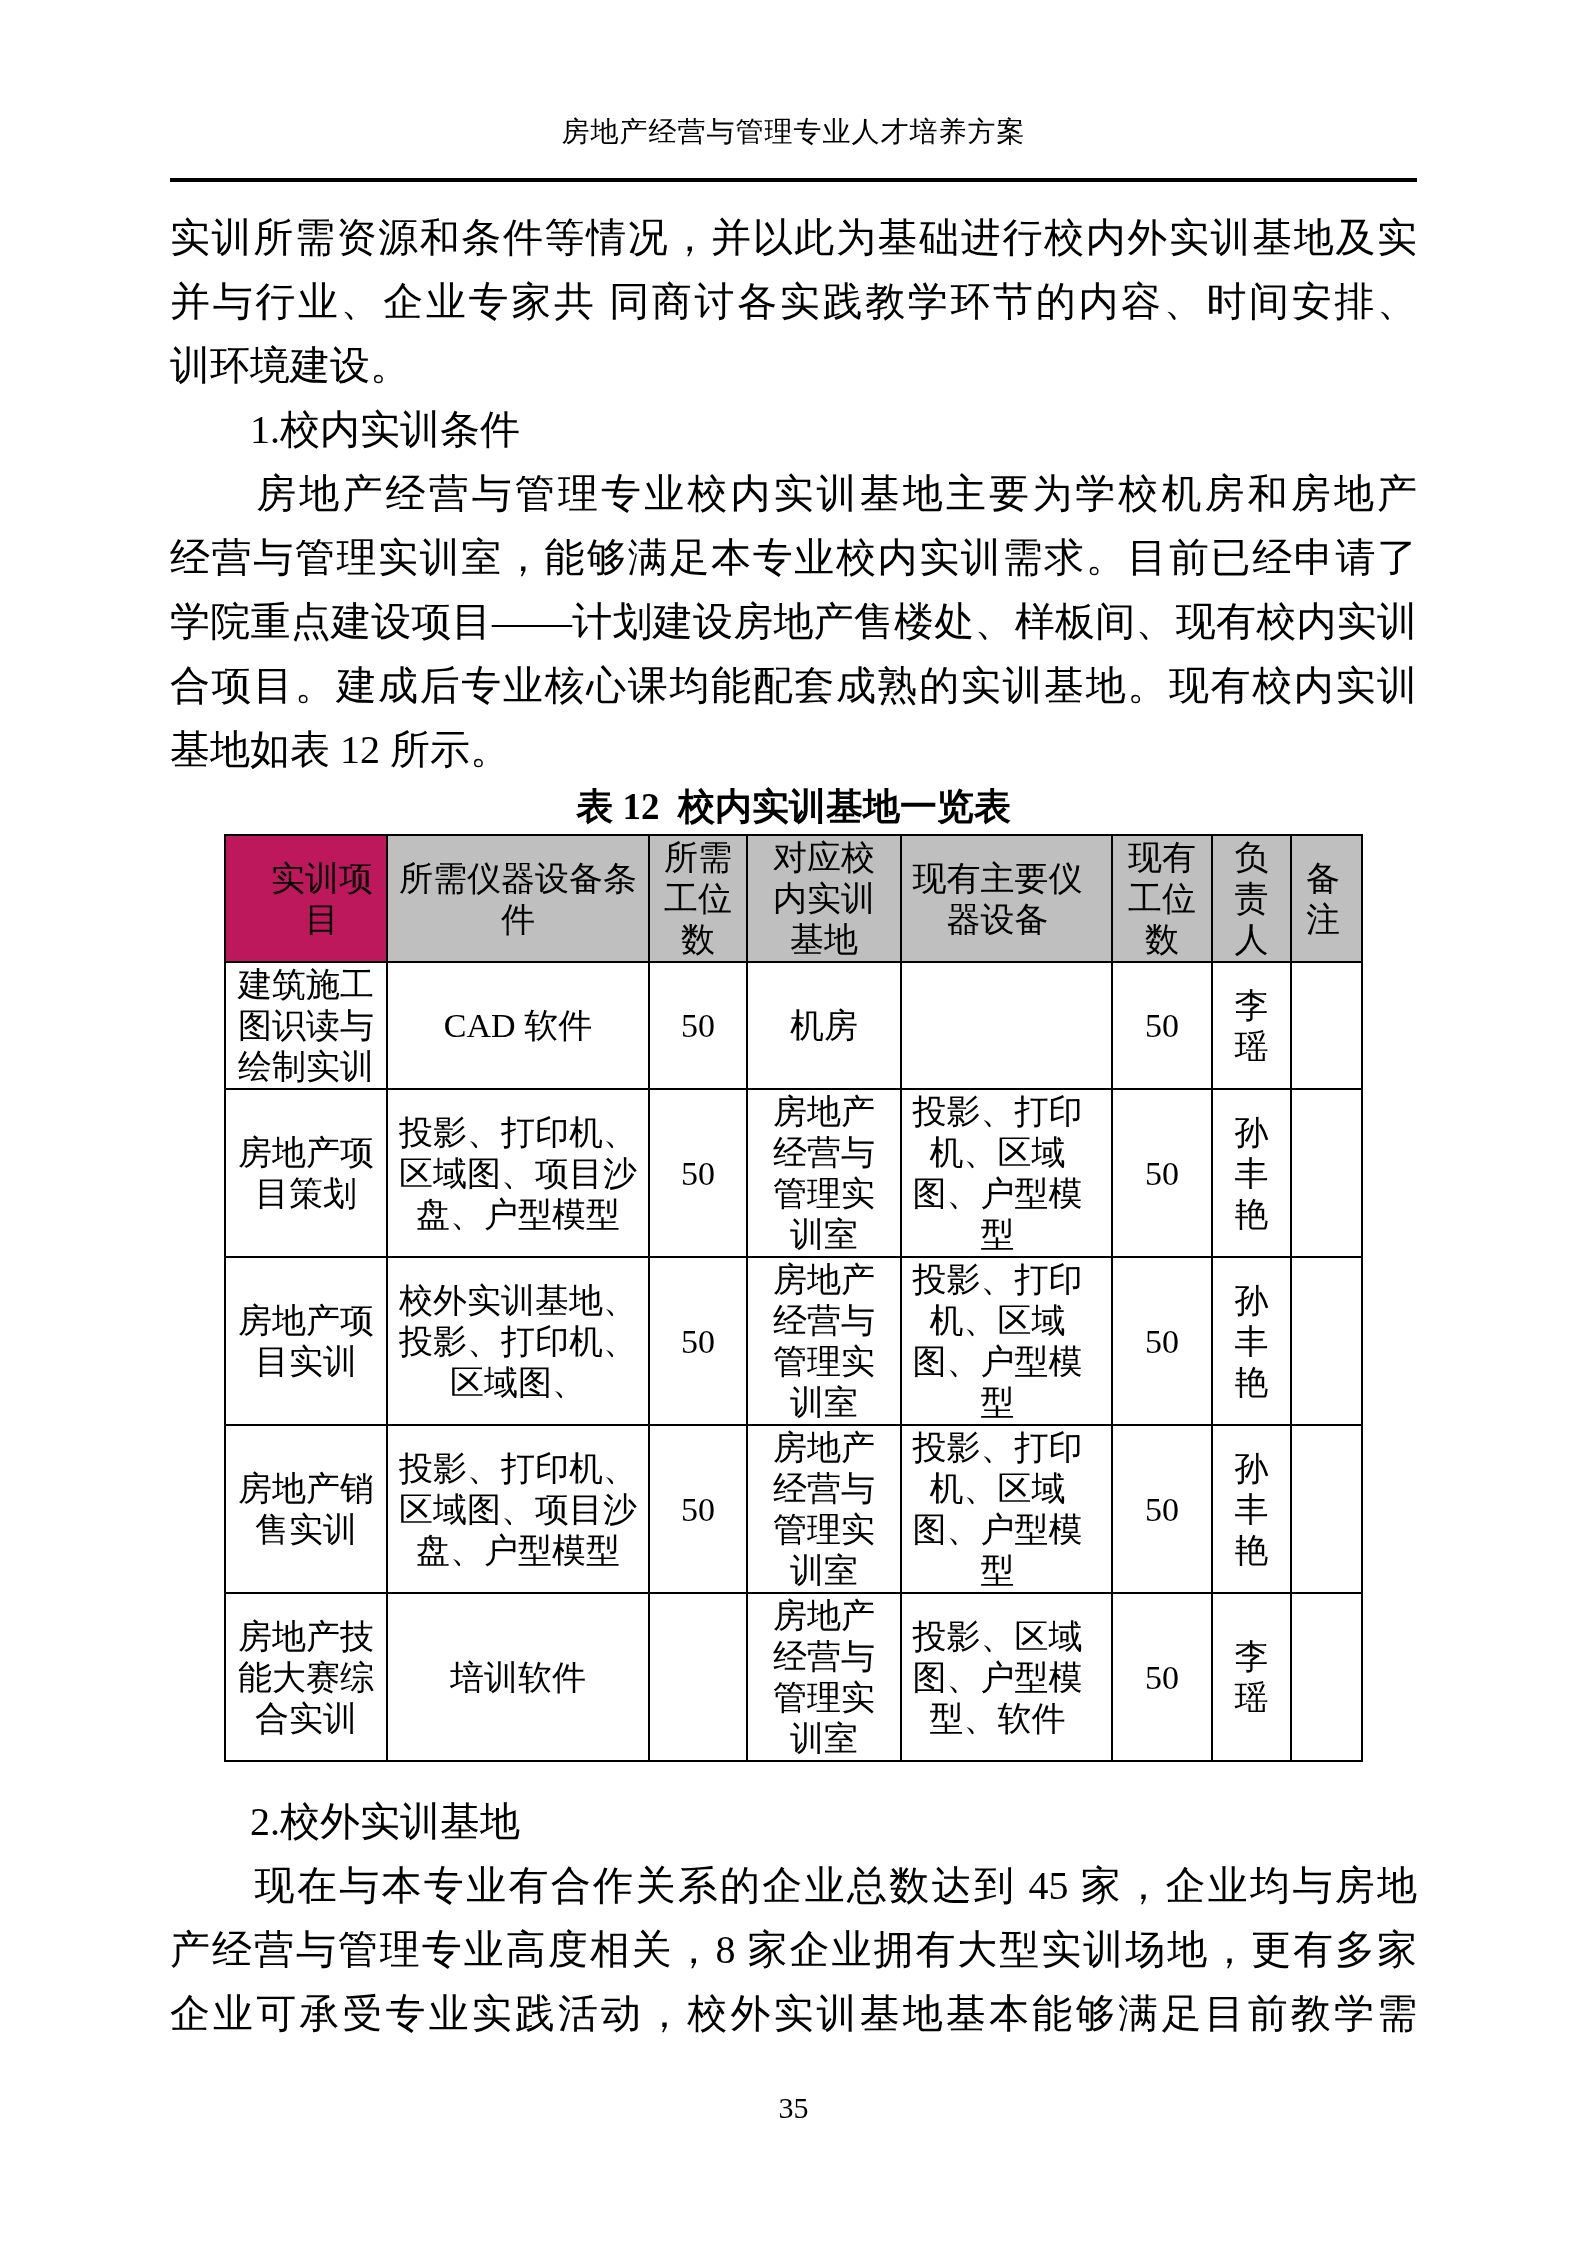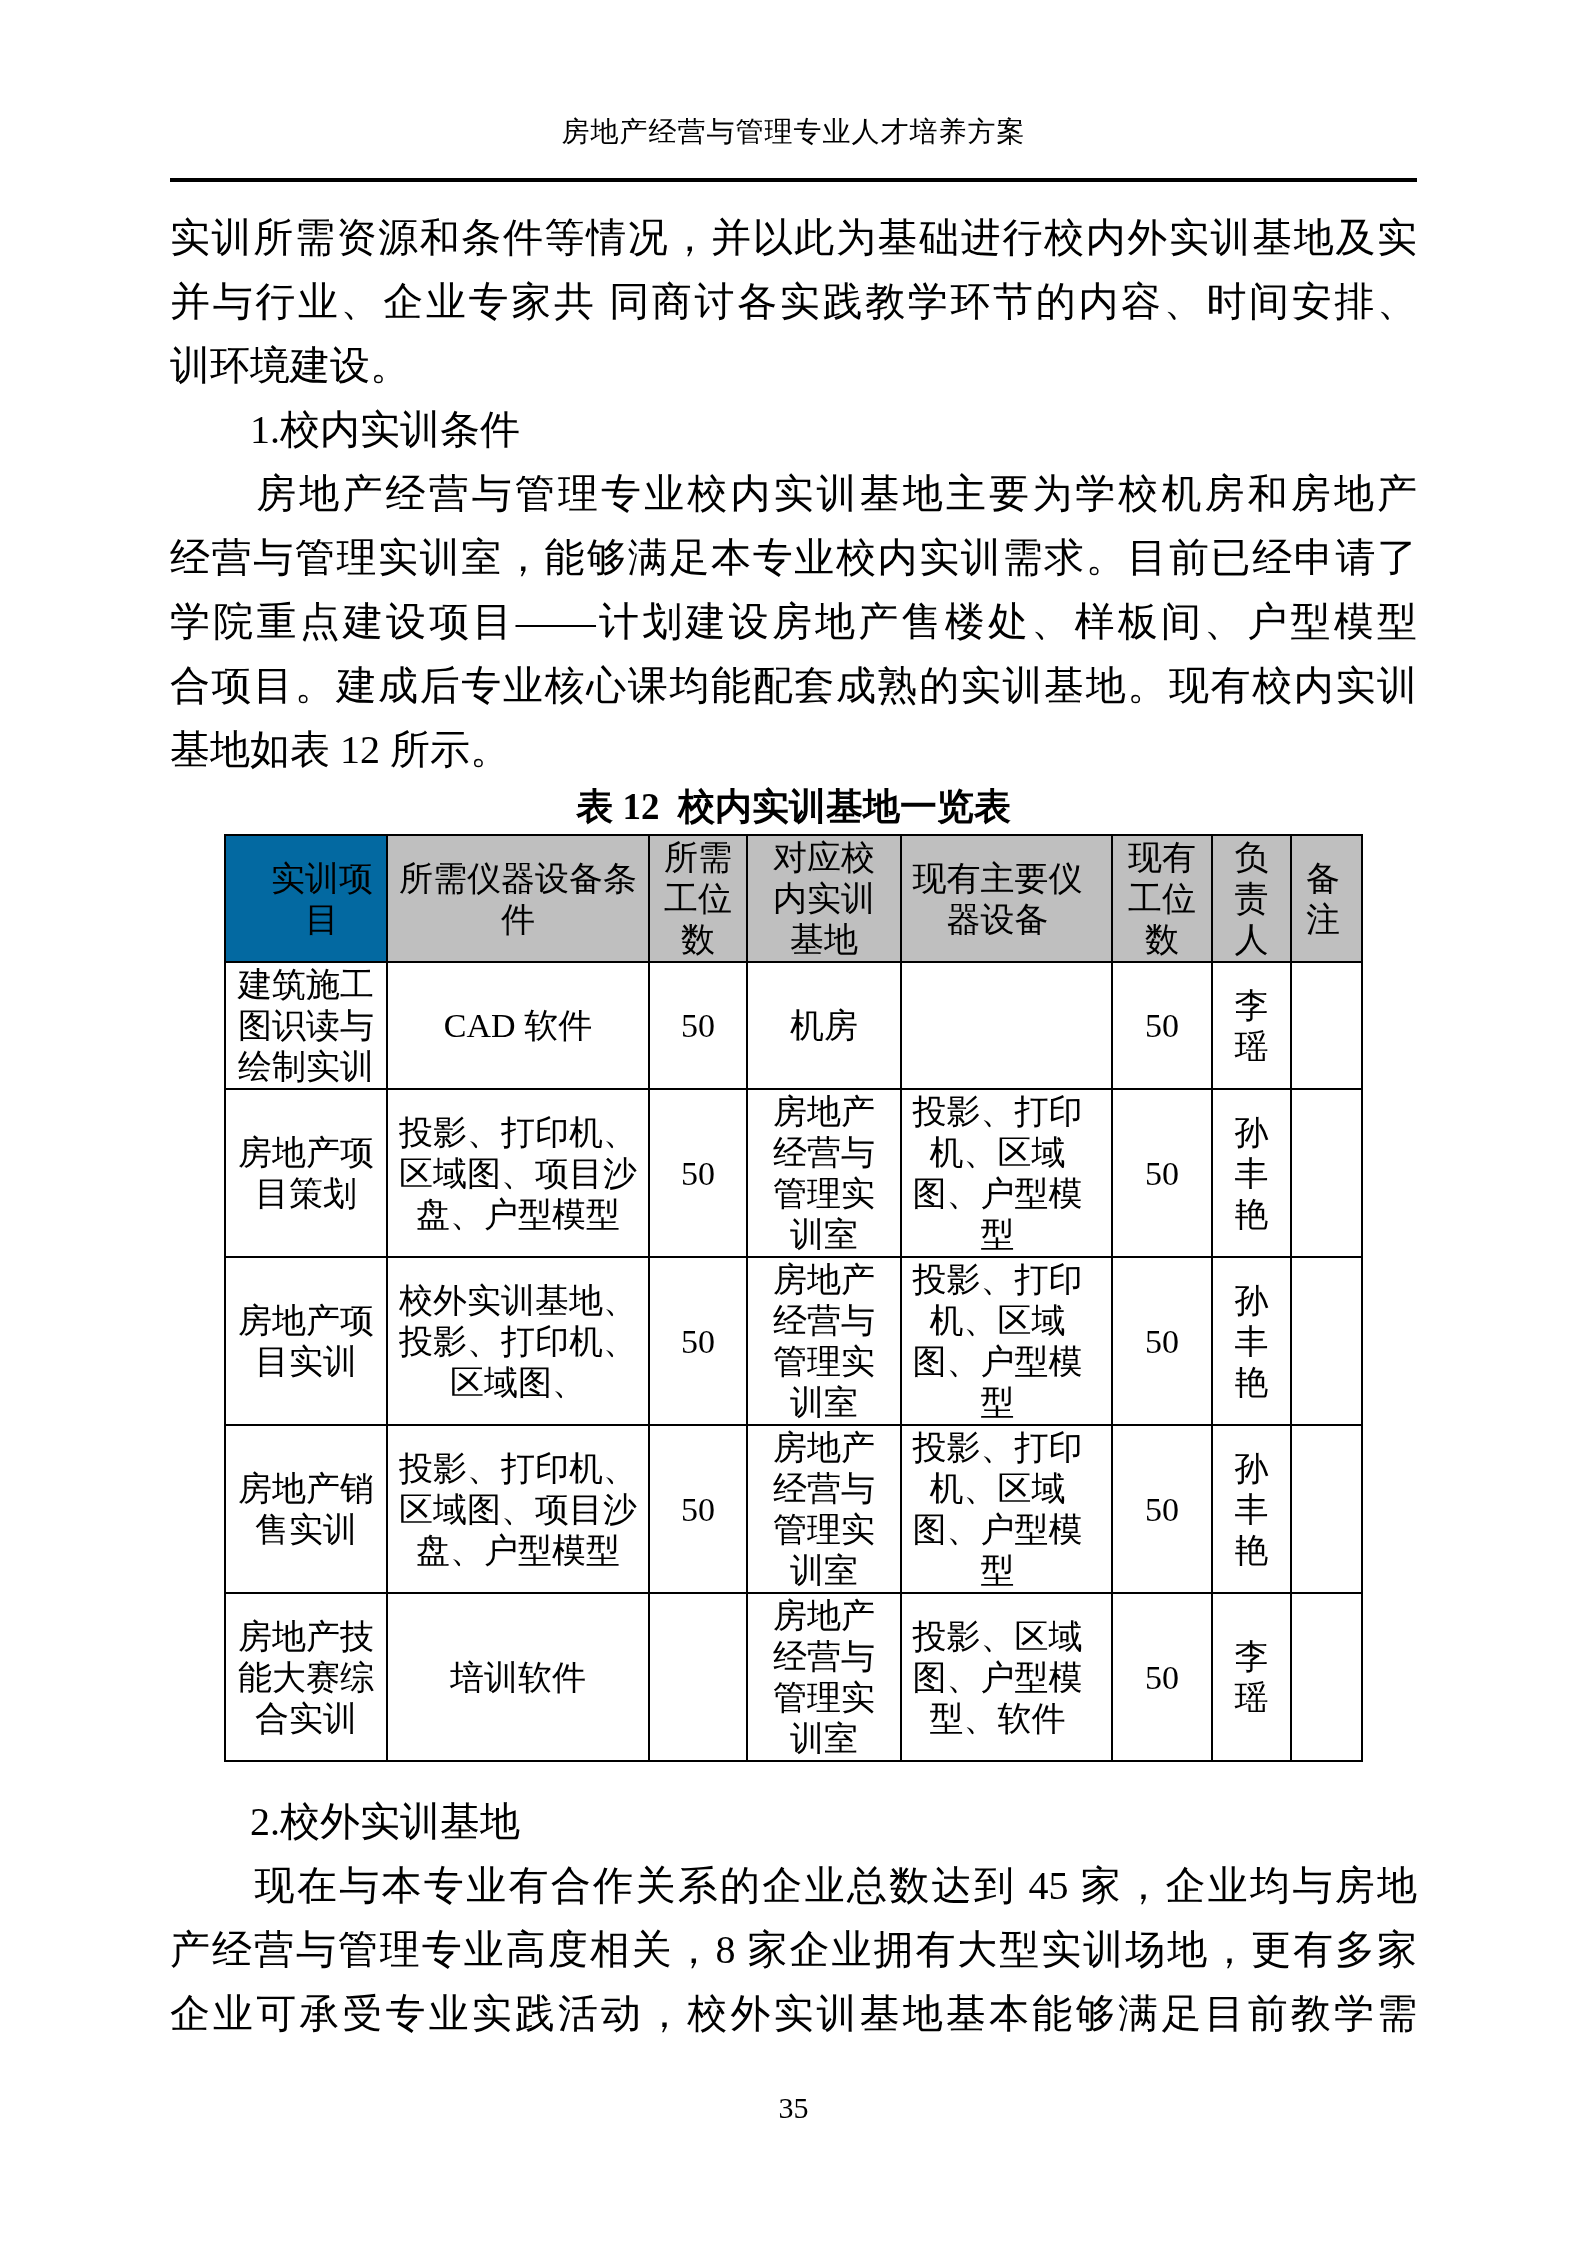--- a/index.html
+++ b/index.html
@@ -42,41 +42,41 @@
 
   <div class="header-rule"></div>
 
   <div class="body-text">
       <div class="line just">实训所需资源和条件等情况，并以此为基础进行校内外实训基地及实</div>
       <div class="line just">并与行业、企业专家共 同商讨各实践教学环节的内容、时间安排、</div>
       <div class="line">训环境建设。</div>
       <div class="line">　　1.校内实训条件</div>
       <div class="line just">　　房地产经营与管理专业校内实训基地主要为学校机房和房地产</div>
       <div class="line just">经营与管理实训室，能够满足本专业校内实训需求。目前已经申请了</div>
-      <div class="line just">学院重点建设项目——计划建设房地产售楼处、样板间、户型模型</div>
+      <div class="line just">学院重点建设项目——计划建设房地产售楼处、样板间、现有校内实训</div>
       <div class="line just">合项目。建成后专业核心课均能配套成熟的实训基地。现有校内实训</div>
       <div class="line">基地如表 12 所示。</div>
     </div>
 
   <div class="table-title">表 12  校内实训基地一览表</div>
 
   <table class="base-table">
     <colgroup>
         <col style="width: 162px;">
         <col style="width: 262px;">
         <col style="width: 98px;">
         <col style="width: 154px;">
         <col style="width: 211px;">
         <col style="width: 100px;">
         <col style="width: 79px;">
         <col style="width: 71px;">
       </colgroup>
     <thead>
       <tr>
-          <th style="background: #0369a1; padding-left: 36px;">实训项目</th>
+          <th style="background: #be185d; padding-left: 36px;">实训项目</th>
           <th style="background: rgb(191, 191, 191);">所需仪器设备条件</th>
           <th style="background: rgb(191, 191, 191);">所需工位数</th>
           <th style="background: rgb(191, 191, 191);">对应校内实训基地</th>
           <th style="background: rgb(191, 191, 191);">现有主要仪器设备</th>
           <th style="background: rgb(191, 191, 191);">现有工位数</th>
           <th style="background: rgb(191, 191, 191);">负责人</th>
           <th style="background: rgb(191, 191, 191);">备注</th>
         </tr>
     </thead>
     <tbody>

